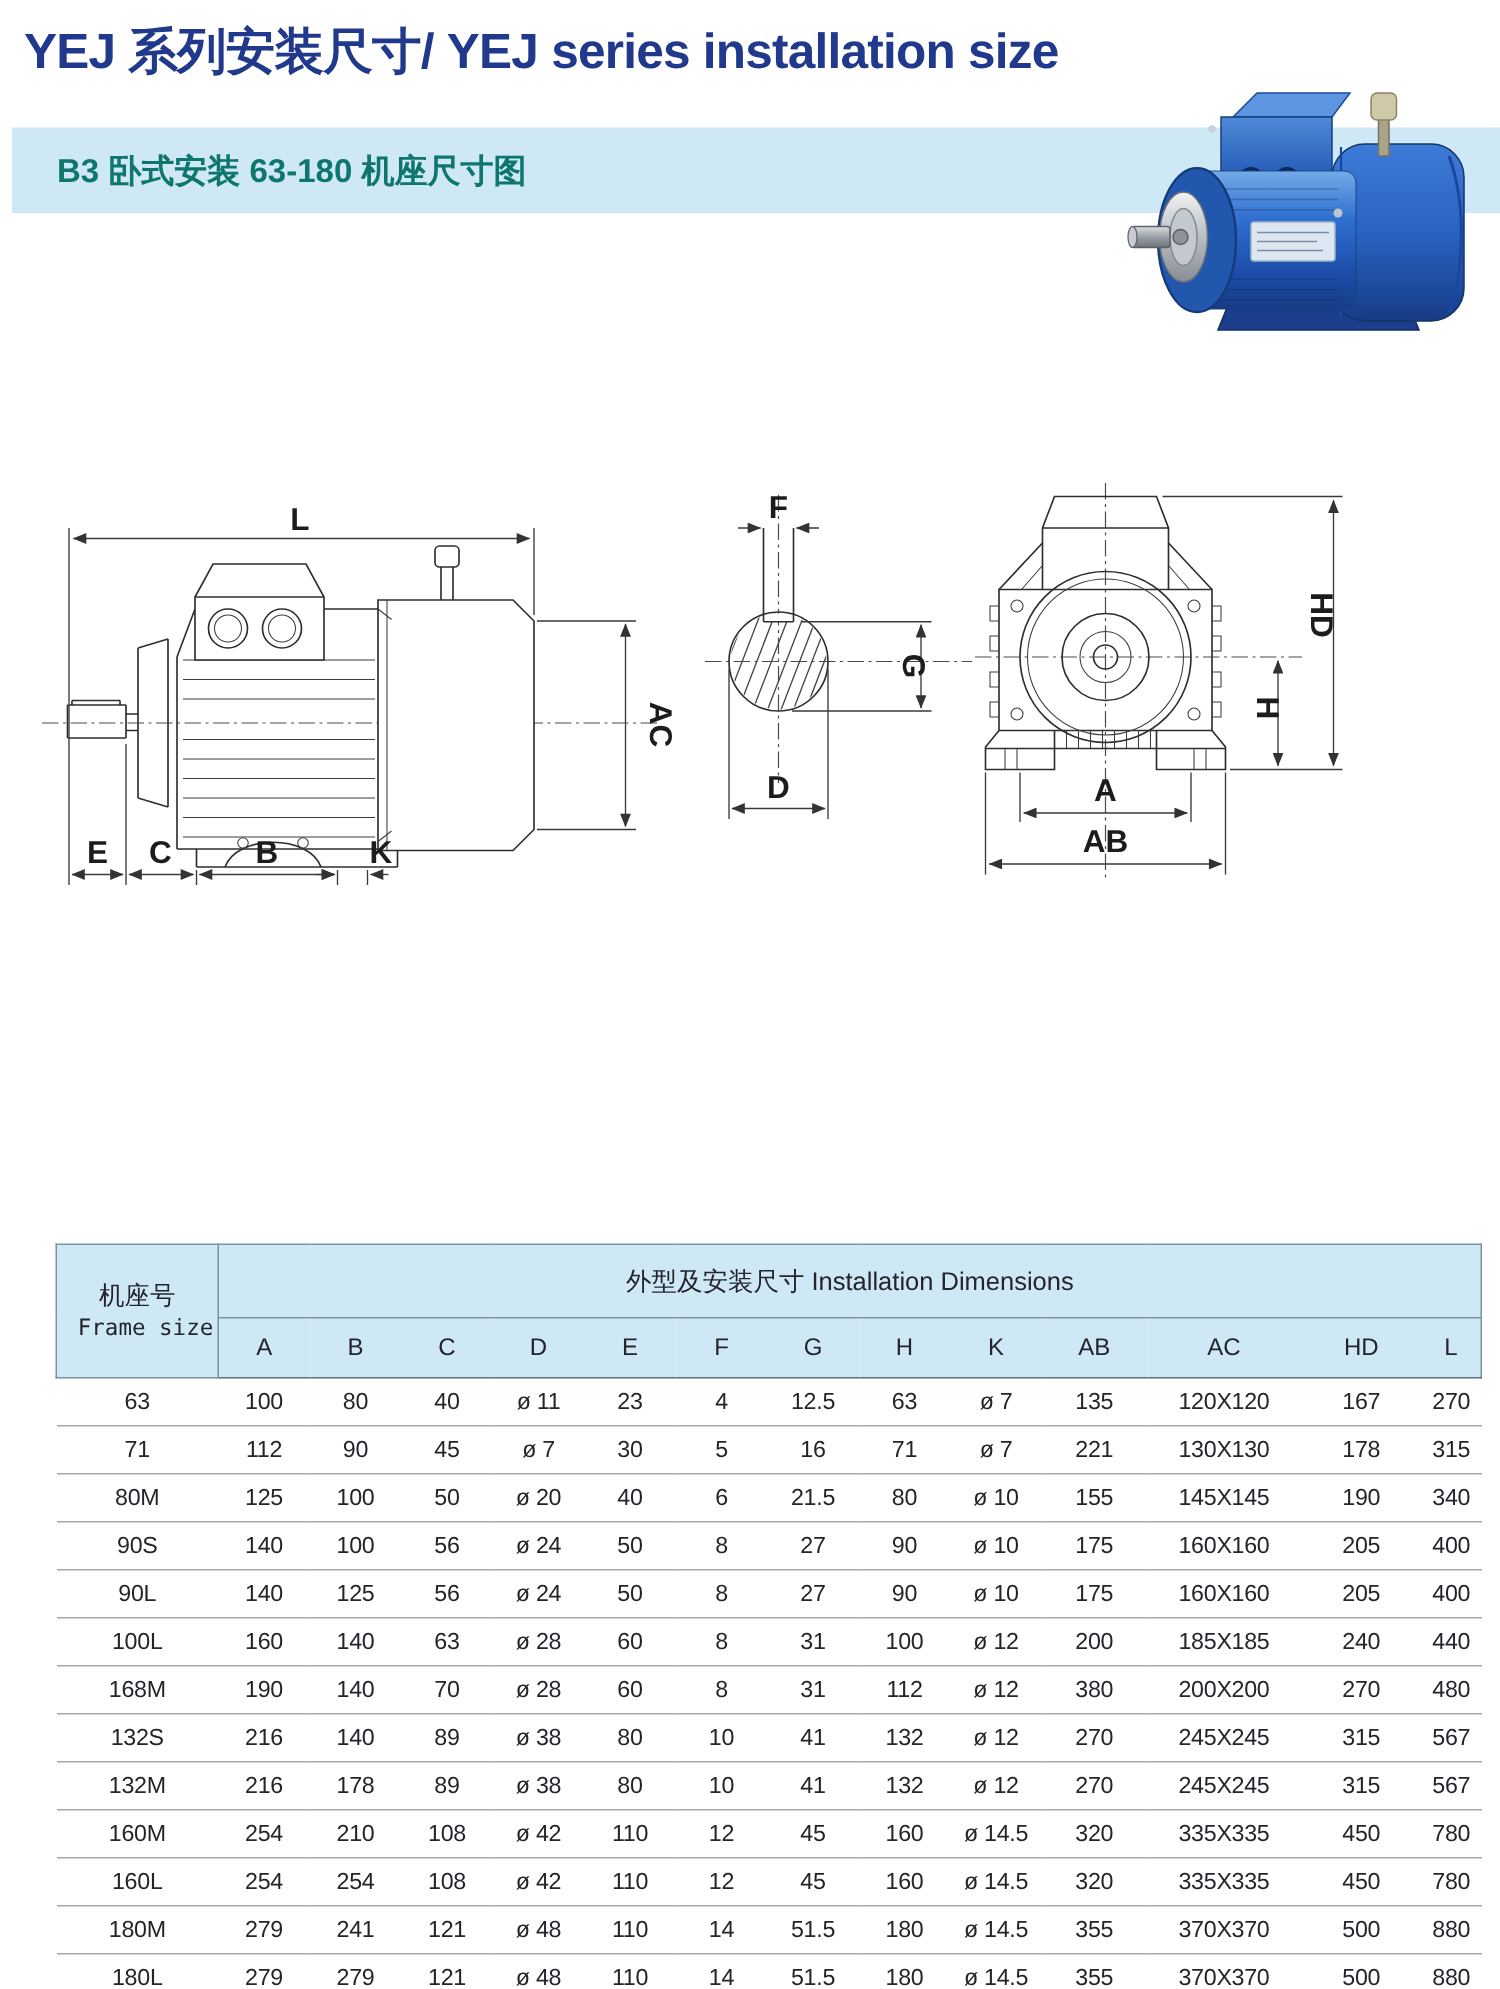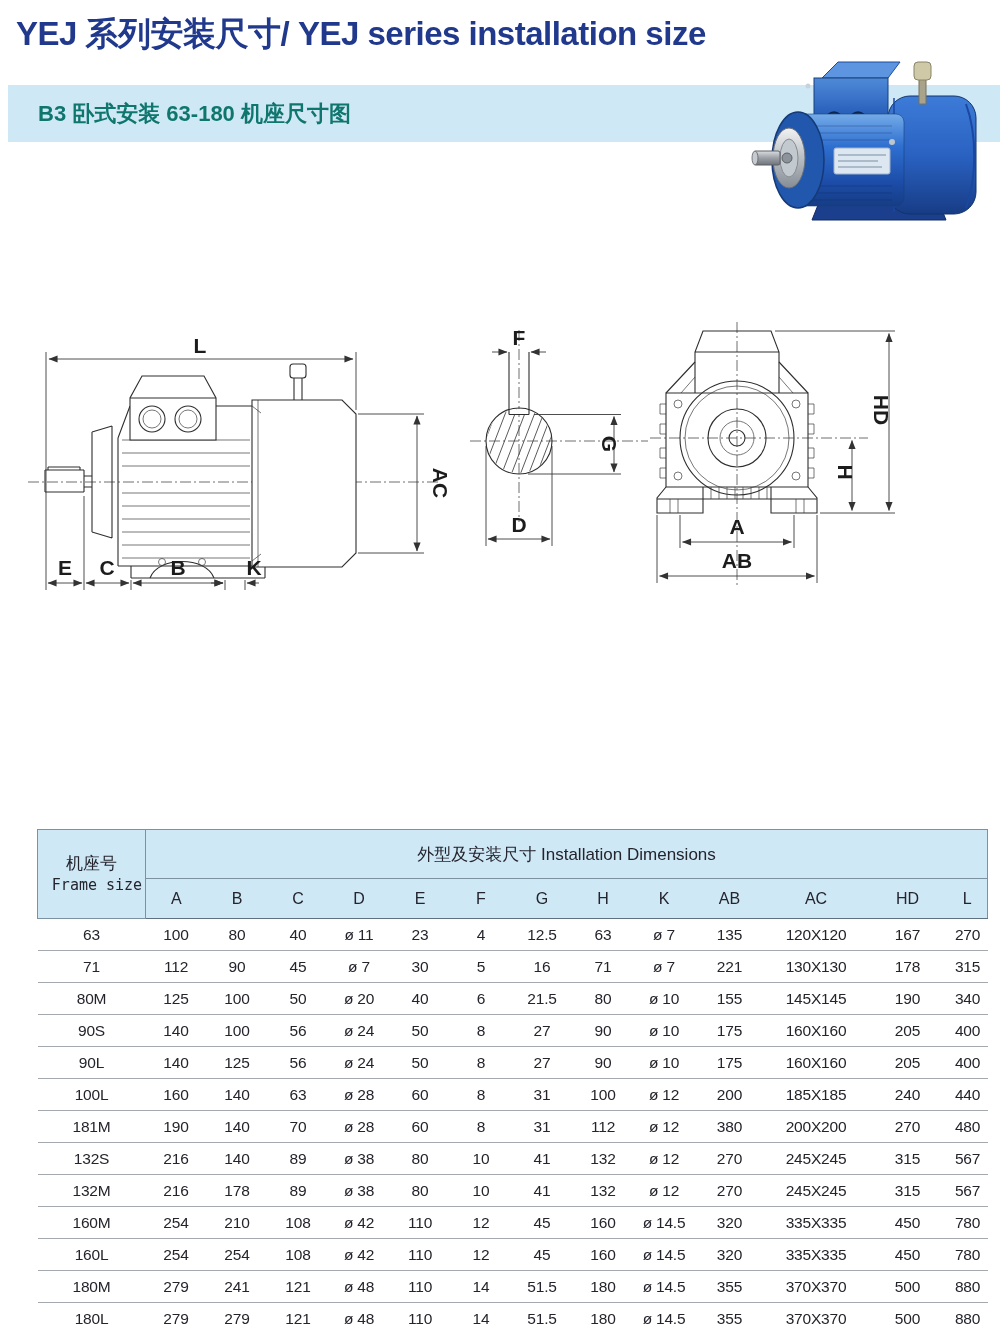--- a/index.html
+++ b/index.html
@@ -363,21 +363,21 @@
             <td>8</td>
             <td>31</td>
             <td>100</td>
             <td>ø 12</td>
             <td>200</td>
             <td>185X185</td>
             <td>240</td>
             <td>440</td>
           </tr>
           <tr>
-            <td>181M</td>
+            <td>168M</td>
             <td>190</td>
             <td>140</td>
             <td>70</td>
             <td>ø 28</td>
             <td>60</td>
             <td>8</td>
             <td>31</td>
             <td>112</td>
             <td>ø 12</td>
             <td>380</td>

